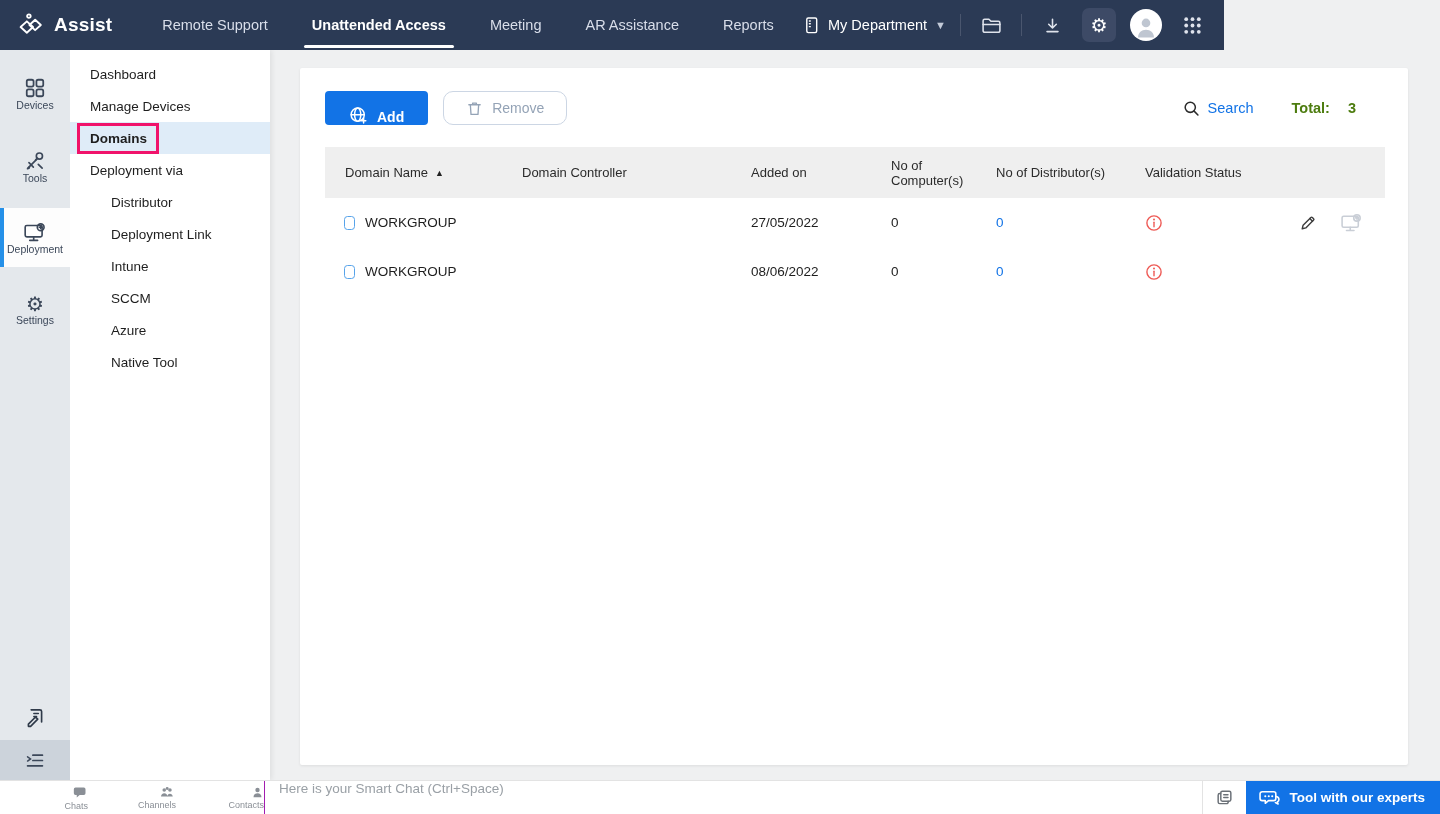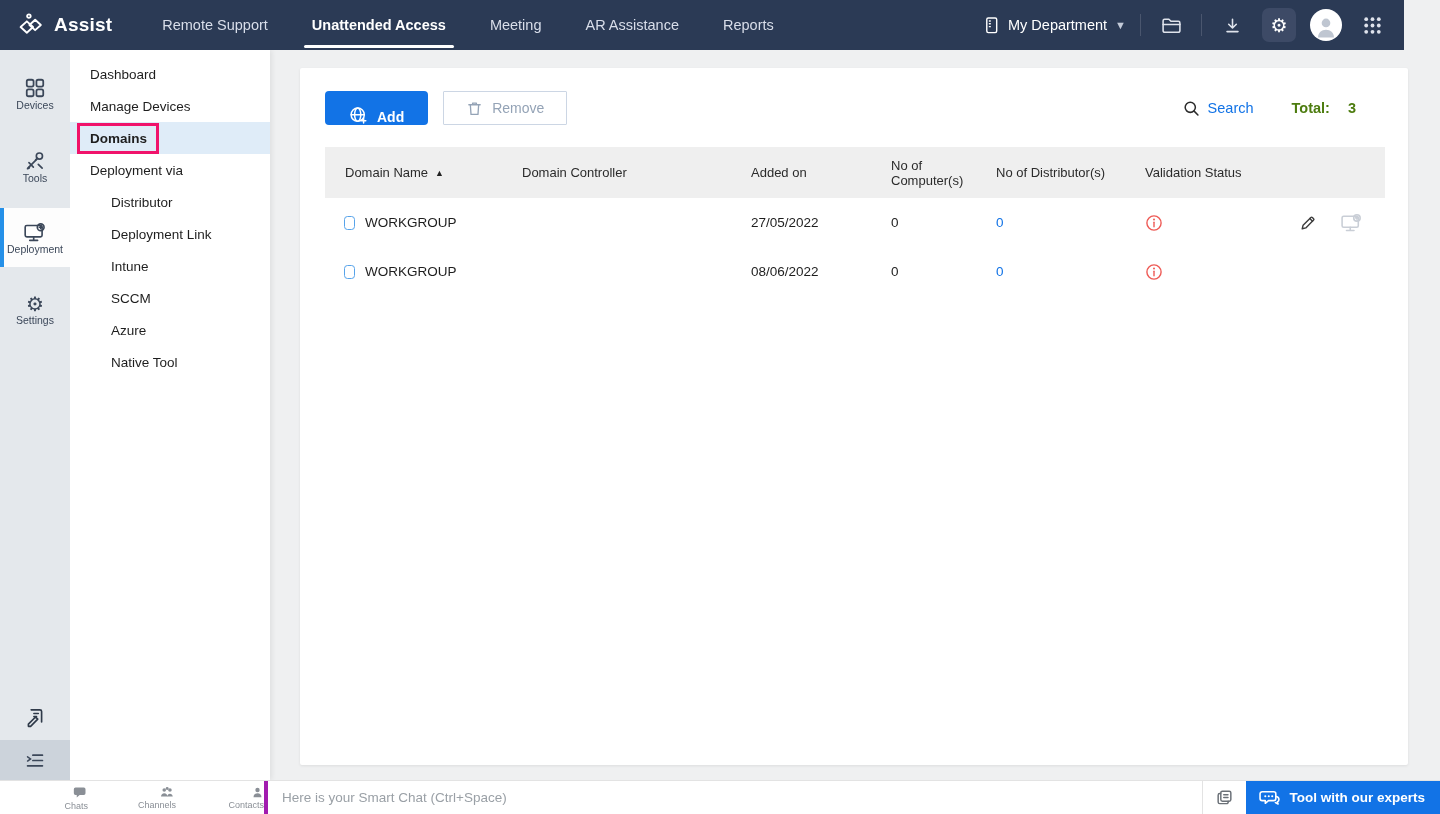--- a/index.html
+++ b/index.html
@@ -1,21 +1,21 @@
 <!DOCTYPE html>
 <html><head>
 <meta charset="utf-8">
 <style>
   * { margin:0; padding:0; box-sizing:border-box; }
   html,body { width:1440px; height:814px; overflow:hidden; font-family:"Liberation Sans", sans-serif; background:#eff0f1; }
   .icon { display:inline-flex; align-items:center; justify-content:center; flex:none; }
   svg.s { display:block; }
 
   
-  .topnav { position:absolute; top:0; left:0; width:1404px; height:50px; background:#2b3a55; display:flex; align-items:center; z-index:30; }
+  .topnav { position:absolute; top:0; left:0; width:1224px; height:50px; background:#2b3a55; display:flex; align-items:center; z-index:30; }
   .brand { display:flex; align-items:center; gap:9px; padding:0 18px 0 18px; }
   .brand-name { color:#fff; font-size:19px; font-weight:600; letter-spacing:.2px; }
   .nav-items { display:flex; height:50px; margin-left:10px; }
   .nav-item { position:relative; display:flex; align-items:center; padding:0 22px; color:#d9deea; font-size:14.5px; cursor:pointer; }
   .nav-item.active { color:#fff; font-weight:600; }
   .nav-item.active::after { content:""; position:absolute; left:14px; right:14px; bottom:2px; height:3px; background:#fff; border-radius:2px; }
   .topnav-right { margin-left:auto; display:flex; align-items:center; gap:14px; padding-right:16px; color:#d9deea; }
   .dept { display:flex; align-items:center; gap:8px; font-size:14.5px; color:#fff; cursor:pointer; }
   .caret { font-size:11px; color:#c3cad8; }
   .vsep { width:1px; height:22px; background:#4a566e; }
@@ -39,21 +39,21 @@
   .sn-item.indent { padding-left:41px; }
   .sn-item.selected { background:#dfecf8; font-weight:700; }
   .pink-box { position:absolute; left:7px; top:1px; height:31px; width:82px; border:3px solid #f0136b; display:flex; align-items:center; padding-left:10px; }
   .sn-item.selected .snlabel { position:relative; }
 
   
   .main { position:absolute; top:50px; left:270px; right:0; bottom:34px; background:#eff0f1; }
   .card { position:absolute; left:30px; right:32px; top:18px; bottom:15px; background:#fff; box-shadow:0 1px 3px rgba(0,0,0,.08); border-radius:2px; }
   .toolbar { display:flex; align-items:center; padding:23px 25px 22px 25px; }
   .btn-add { display:flex; align-items:flex-end; gap:9px; height:34px; padding:0 24px; background:#1273e6; border:none; color:#fff; font-size:14px; font-weight:600; border-radius:4px; cursor:pointer; font-family:inherit; }
-  .btn-remove { display:flex; align-items:center; gap:9px; height:34px; padding:0 22px; margin-left:15px; background:#fff; border:1px solid #ccd6e4; color:#94a3b6; font-size:14px; border-radius:1px; cursor:default; font-family:inherit; }
+  .btn-remove { display:flex; align-items:center; gap:9px; height:34px; padding:0 22px; margin-left:15px; background:#fff; border:1px solid #ccd6e4; color:#94a3b6; font-size:14px; border-radius:10px; cursor:default; font-family:inherit; }
   .toolbar-right { margin-left:auto; display:flex; align-items:center; }
   .search-link { display:flex; align-items:center; gap:8px; color:#1273e6; font-size:14.5px; cursor:pointer; }
   .search-link .icon { color:#2b2b2b; }
   .total { margin-left:38px; margin-right:27px; font-size:14.5px; font-weight:700; color:#4d7c0f; display:flex; gap:18px; }
 
   
   .table { margin:0 23px 0 25px; }
   .thead { display:flex; background:#efefef; min-height:51px; align-items:center; font-size:13px; color:#2b2b2b; }
   .th { padding-right:10px; }
   .th-name { width:197px; padding-left:20px; display:flex; align-items:center; gap:7px; }
@@ -77,21 +77,21 @@
   .td-validation { width:154px; display:flex; align-items:center; }
   .info-red { color:#ee5a55; cursor:pointer; }
   .td-actions { flex:1; display:flex; align-items:center; gap:23px; }
   .act-edit { color:#3c3c3c; cursor:pointer; }
   .act-deploy { color:#c9ced6; cursor:pointer; }
 
   
   .chatbar { position:absolute; left:0; bottom:0; width:1440px; height:34px; background:#fff; border-top:1px solid #e3e3e3; display:flex; align-items:stretch; z-index:40; }
   .chat-tab { width:88px; display:flex; flex-direction:column; align-items:flex-end; justify-content:center; gap:1px; color:#8a8f96; cursor:pointer; }
   .chat-tab .clabel { font-size:9px; color:#8a8f96; }
-  .chat-input-wrap { flex:1; border-left:4px solid #a21caf; display:flex; align-items:center; padding-left:14px; }
+  .chat-input-wrap { flex:1; border-left:1px solid #a21caf; display:flex; align-items:flex-start; padding-left:14px; }
   .chat-input { border:none; outline:none; width:100%; font-size:13.5px; color:#333; font-family:inherit; }
   .chat-input::placeholder { color:#9aa0a6; }
   .history-btn { width:44px; display:flex; align-items:center; justify-content:center; color:#6a7077; border-left:1px solid #e3e3e3; cursor:pointer; background:#fff; }
   .expert-btn { display:flex; align-items:center; gap:9px; padding:0 15px 0 13px; background:#1273e6; color:#fff; font-size:13.5px; font-weight:600; border:none; cursor:pointer; font-family:inherit; }
 </style>
 </head>
 <body>
 
 <svg width="0" height="0" style="position:absolute" aria-hidden="true">
   <defs>

